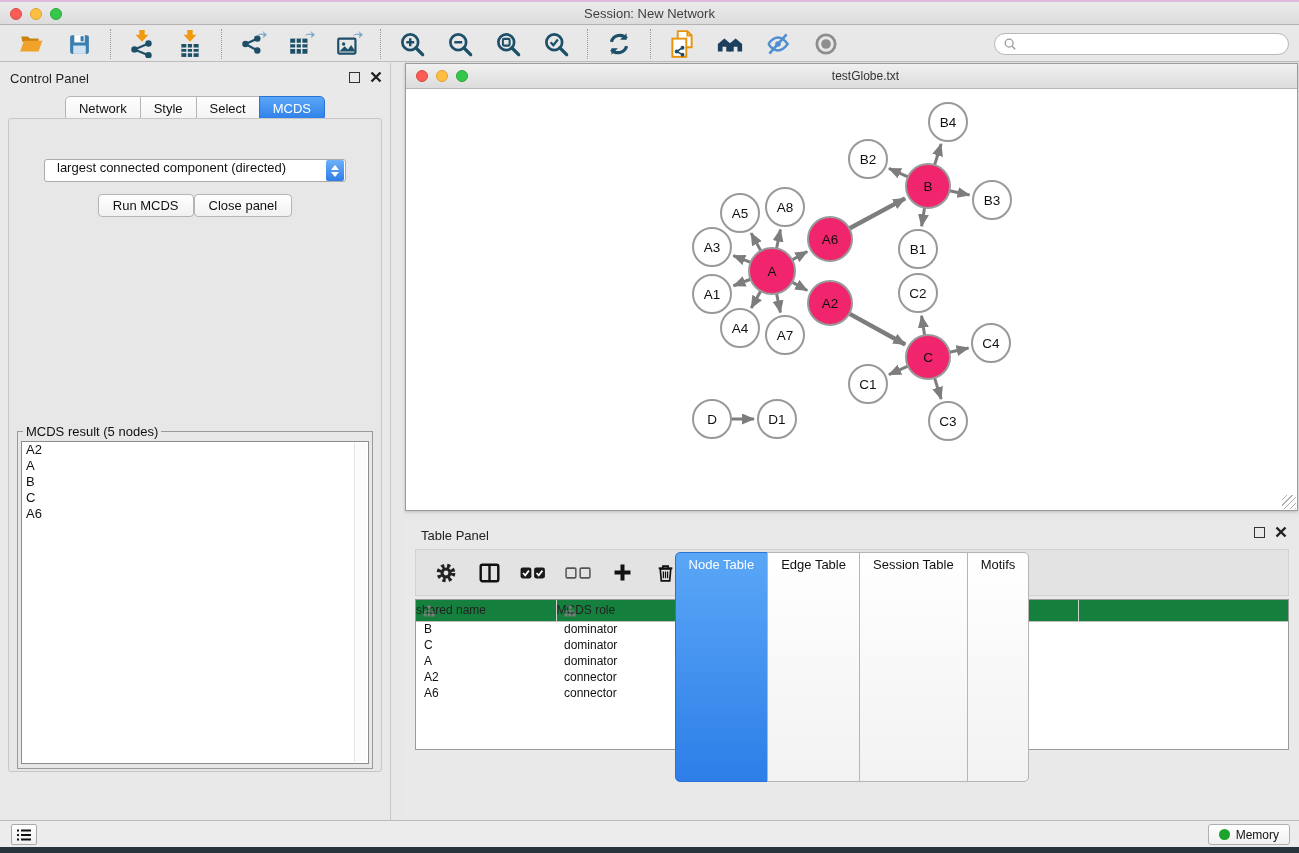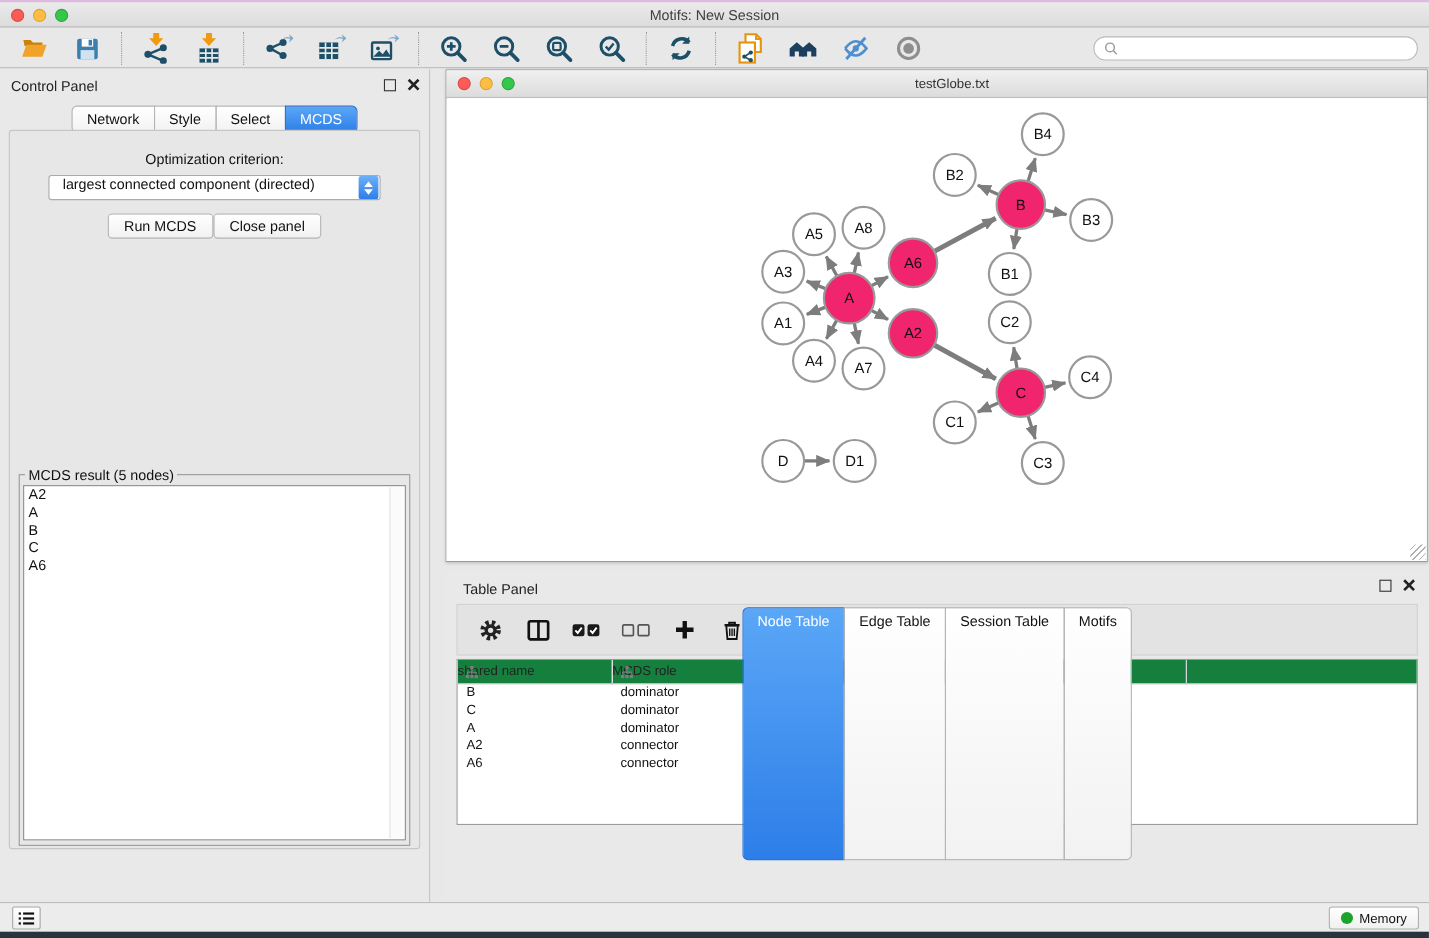--- a/index.html
+++ b/index.html
@@ -108,21 +108,21 @@
 <body>
 
 <div class="app">
 
   <div class="titlebar">
     <div class="lights">
       <div class="light red"></div>
       <div class="light yellow"></div>
       <div class="light green"></div>
     </div>
-    <div class="title">Motifs: New Session</div>
+    <div class="title">Session: New Network</div>
   </div>
 
   <div class="toolbar">
     <div class="tb-group">
       <div class="tb-btn">
         <svg width="26" height="26" viewBox="0 0 24 24">
           <path d="M3 5 h6 l2 2 h8 v3 H4 z" fill="#c9820c"></path>
           <path d="M2 19 L5.5 9 h17 L19 19 z" fill="#f0a22a"></path>
         </svg>
       </div>
@@ -277,21 +277,20 @@
           <path d="M1.5 1.5 L10.5 10.5 M10.5 1.5 L1.5 10.5" stroke="#222" stroke-width="2.4"></path>
         </svg>
       </div>
       <div class="seg-tabs">
           <div class="seg-tab">Network</div>
           <div class="seg-tab">Style</div>
           <div class="seg-tab">Select</div>
           <div class="seg-tab active">MCDS</div>
         </div>
       <div class="cp-content">
-        <div class="opt-label">Optimization criterion:</div>
         <div class="selectbox">
           <div class="sel-text">largest connected component (directed)</div>
           <div class="sel-stepper">
             <div class="tri-up"></div>
               <div class="tri-down"></div>
           </div>
         </div>
         <div class="cp-buttons">
           <button class="btn">Run MCDS</button>
           <button class="btn">Close panel</button>

